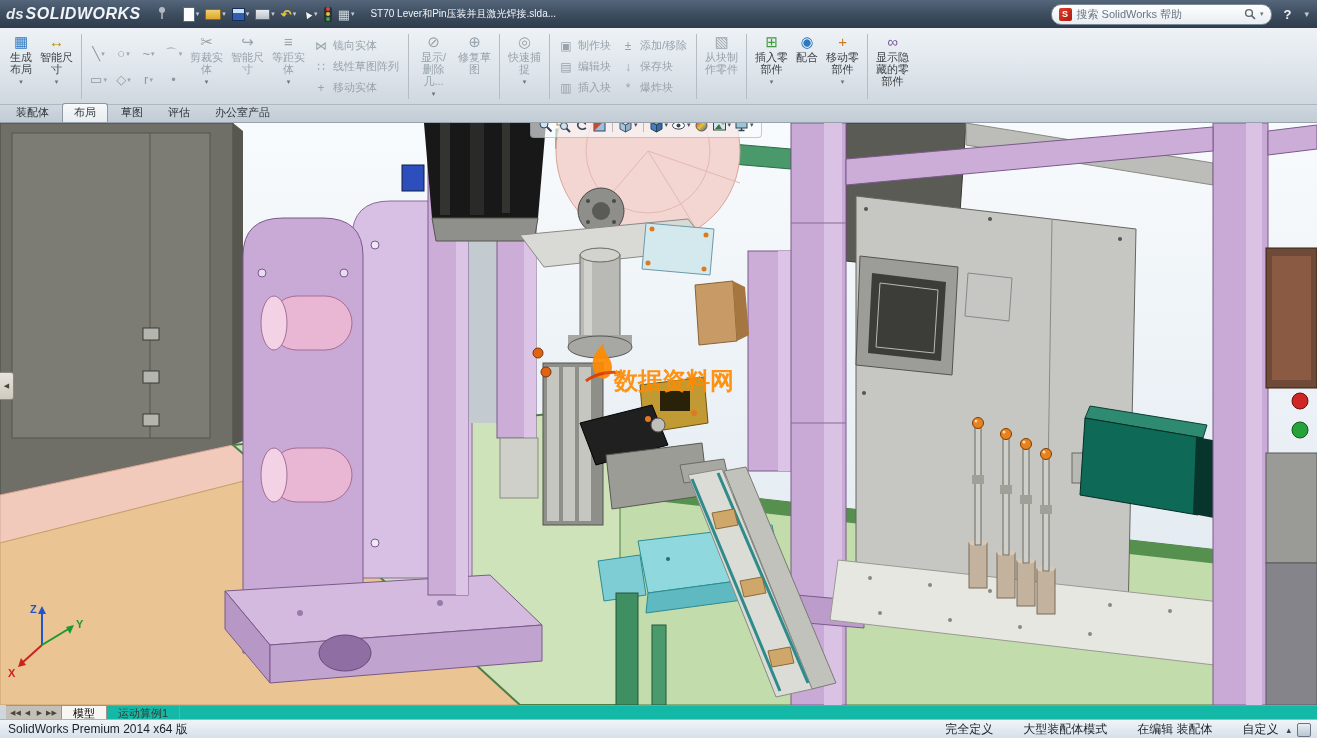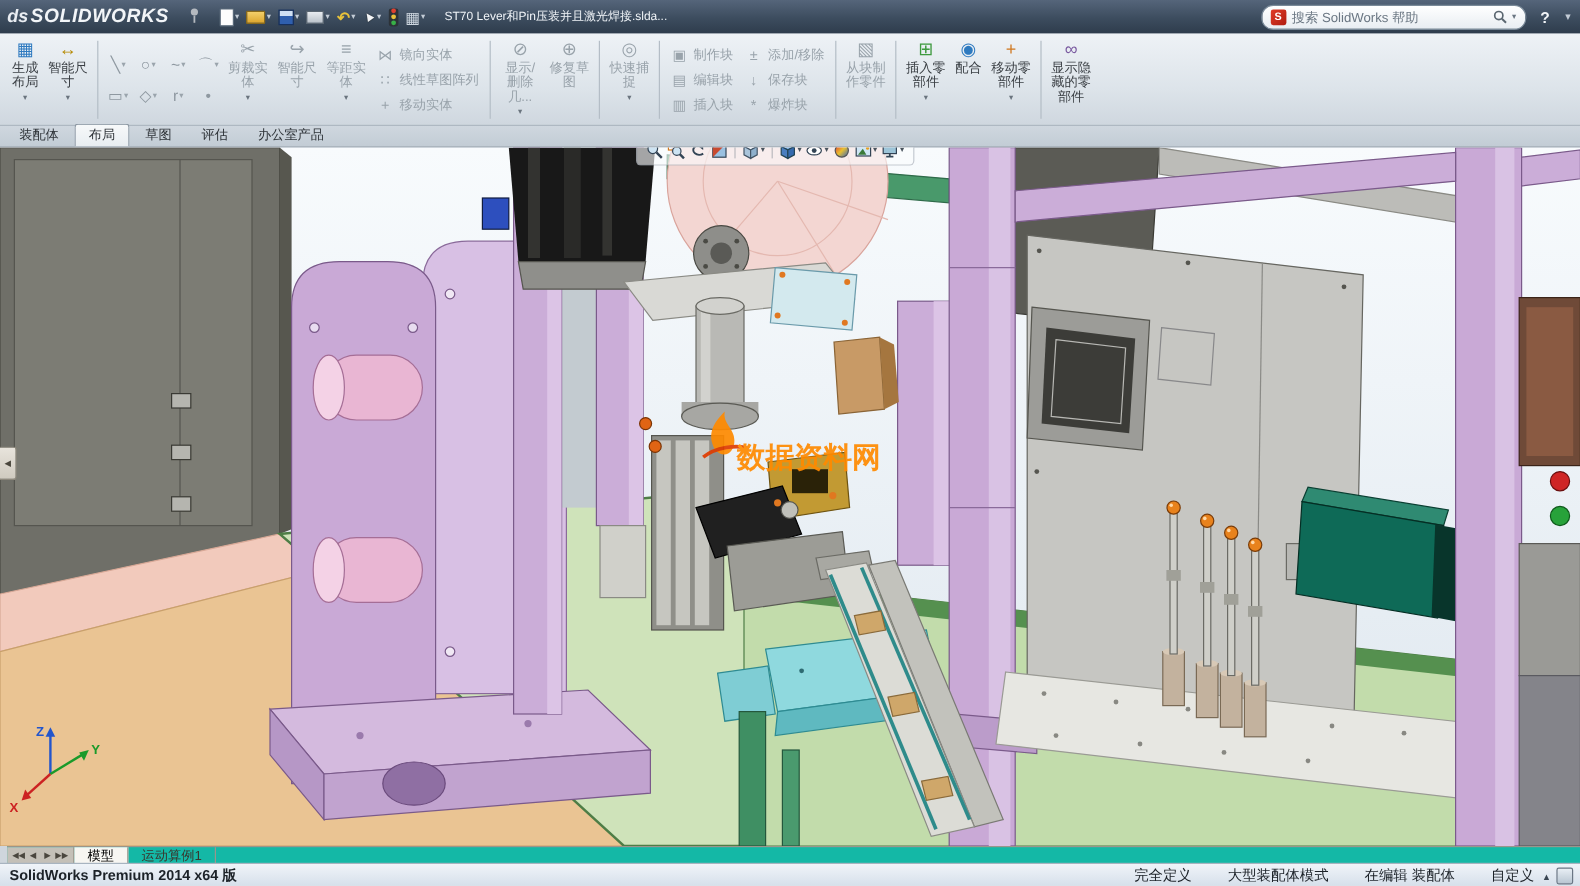--- a/index.html
+++ b/index.html
@@ -81,21 +81,21 @@
     border-top:1px solid #9a958b;display:flex;align-items:stretch;font-size:11px;}
   .navbtns{display:flex;align-items:center;gap:1px;padding:0 4px;background:#c4c0b8;border-right:1px solid #9a958b;}
   .navbtns span{font-size:7px;color:#4a463e;width:11px;text-align:center;cursor:pointer;}
   .mtab{display:flex;align-items:center;padding:0 11px;border-right:1px solid #9a958b;color:#3a362e;cursor:default;}
   .mtab.active{background:#f7f6f2;color:#000;}
 
   
   .statusbar{position:absolute;top:719px;left:0;width:1317px;height:19px;
     background:linear-gradient(#f0f4f9,#d5dfea);border-top:1px solid #a8b4c0;
     display:flex;align-items:center;font-size:12px;color:#1c2228;}
-  .sb-left{margin-left:8px;font-weight:bold;}
+  .sb-left{margin-left:8px;}
   .sb-items{margin-left:auto;display:flex;align-items:center;}
   .sb-items .si{margin-right:30px;}
   .sb-items .si.custom{margin-right:8px;}
   .sb-ico{font-size:9px;color:#3a4652;margin-right:6px;cursor:pointer;}
   .sb-sq{width:12px;height:12px;border:1px solid #6a7684;border-radius:2px;background:linear-gradient(#e8eef4,#b9c6d2);margin-right:6px;cursor:pointer;}
 </style>
 </head>
 <body>
 
 <div class="app">

